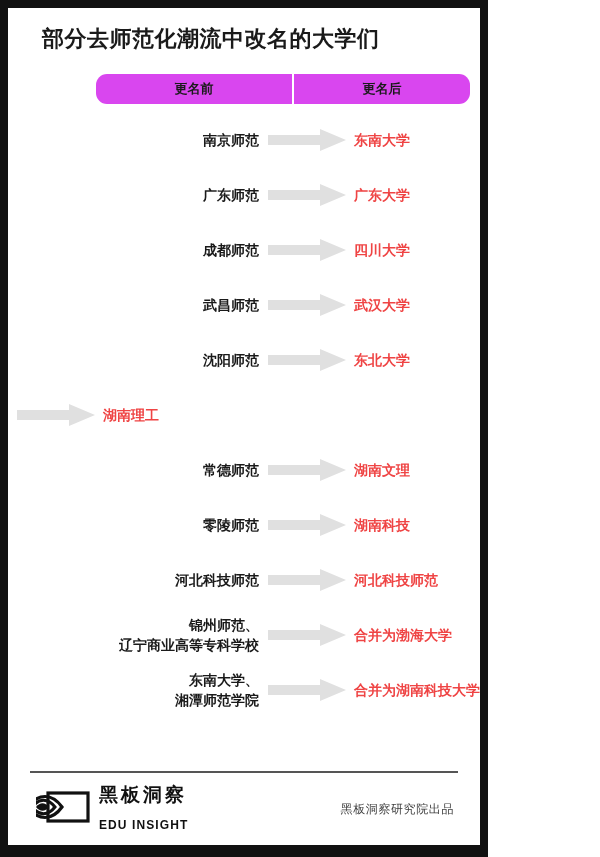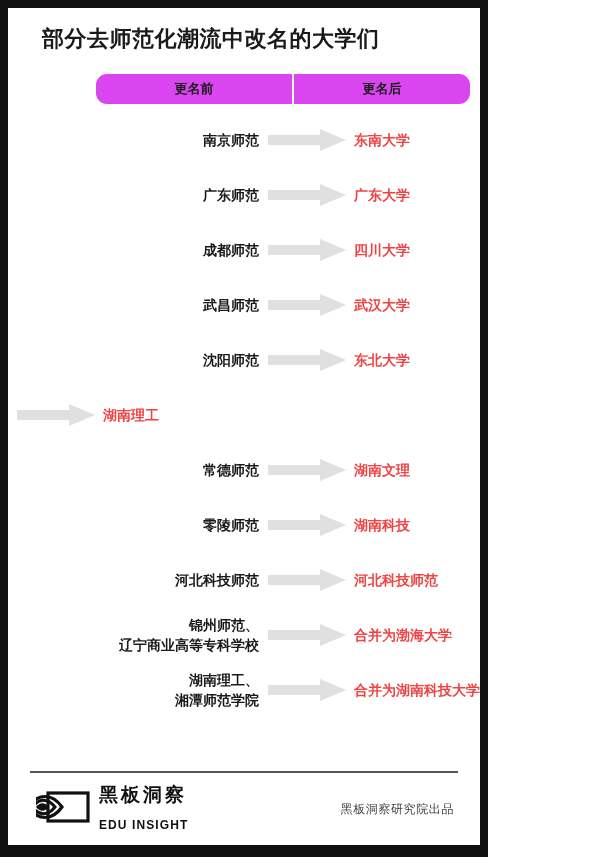--- a/index.html
+++ b/index.html
@@ -294,21 +294,21 @@
               <svg class="arrow" width="78" height="22" viewBox="0 0 78 22" aria-hidden="true">
                 <path d="M0 6 L52 6 L52 0 L78 11 L52 22 L52 16 L0 16 Z" fill="#e0e0e0"></path>
               </svg>
             </div>
             <div class="cell-after">
               <span class="line">合并为渤海大学</span>
             </div>
           </div>
           <div class="row">
             <div class="cell-before">
-              <span class="line">湖南理工、</span>
+              <span class="line">东南大学、</span>
               <span class="line">湘潭师范学院</span>
             </div>
             <div class="arrow-cell">
               <svg class="arrow" width="78" height="22" viewBox="0 0 78 22" aria-hidden="true">
                 <path d="M0 6 L52 6 L52 0 L78 11 L52 22 L52 16 L0 16 Z" fill="#e0e0e0"></path>
               </svg>
             </div>
             <div class="cell-after">
               <span class="line">合并为湖南科技大学</span>
             </div>

